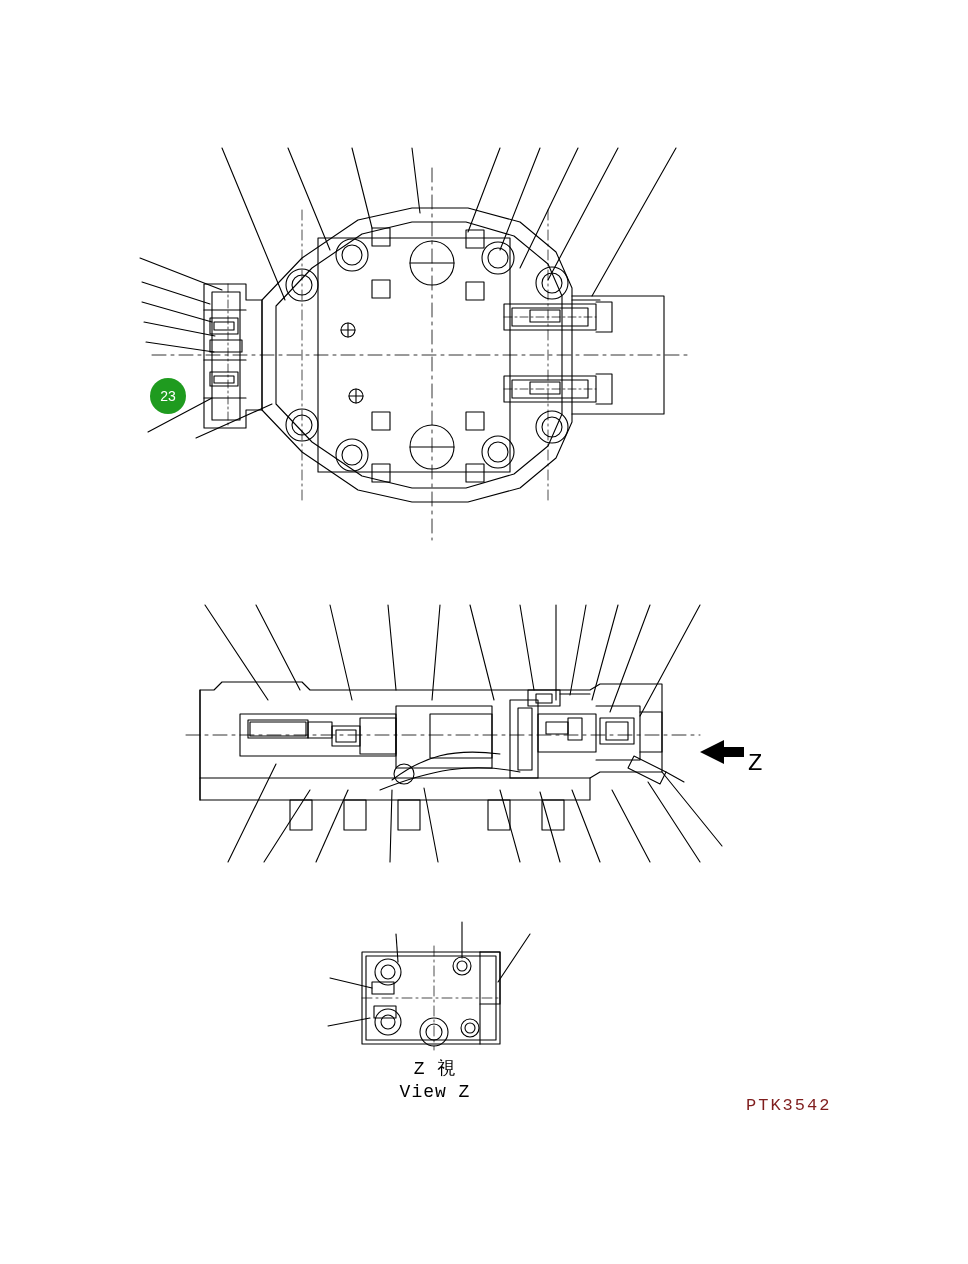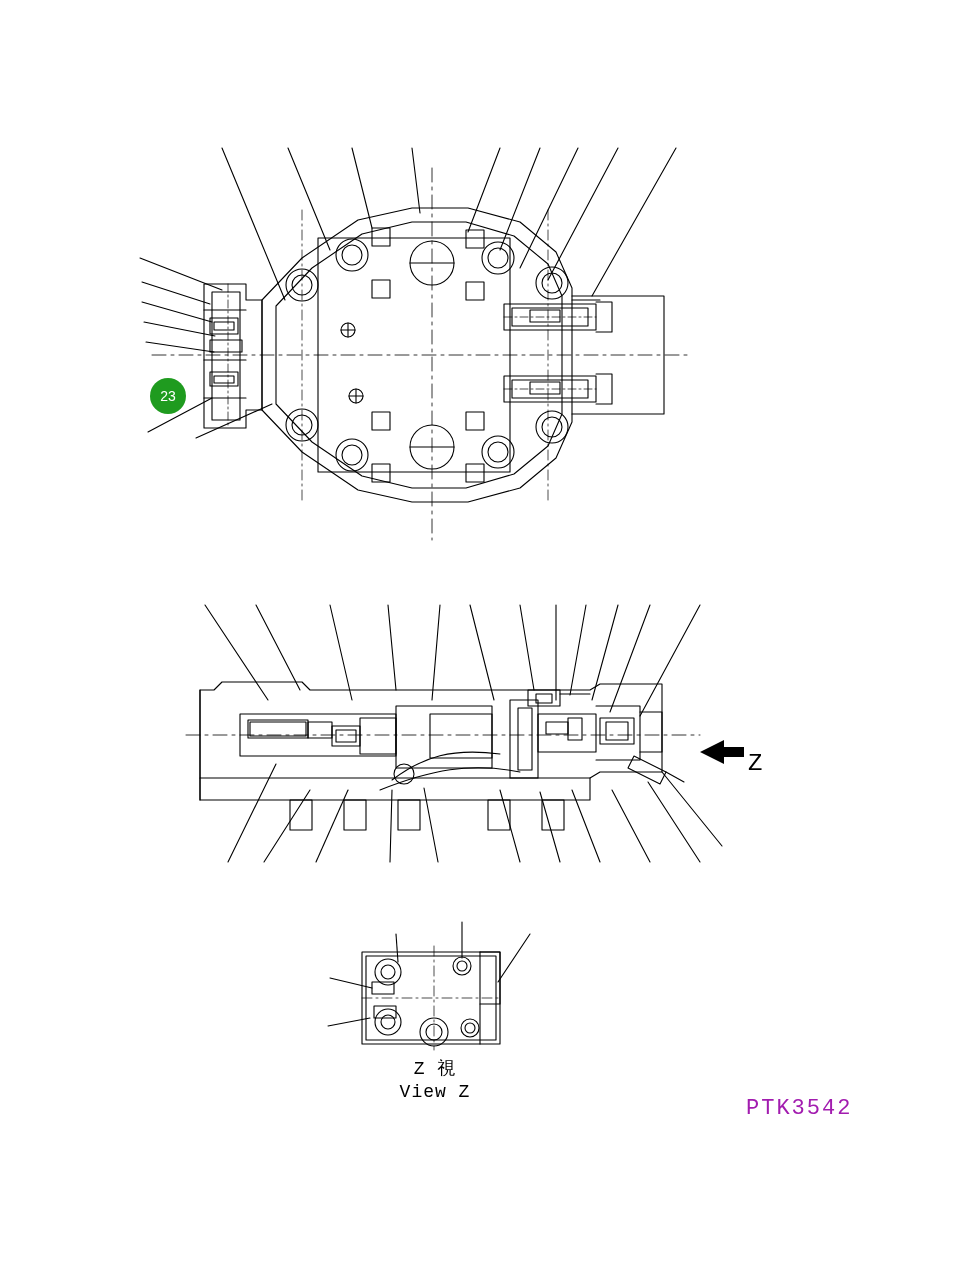--- a/index.html
+++ b/index.html
@@ -34,23 +34,23 @@
     font-size: 14px;
     font-family: "Liberation Sans", sans-serif;
     display: flex;
     align-items: center;
     justify-content: center;
     box-sizing: border-box;
   }
   .code-label {
     position: absolute;
     font-family: "Liberation Mono", monospace;
-    font-size: 22px;
+    font-size: 17px;
     letter-spacing: 2px;
-    color: #a21caf;
+    color: #7f1d1d;
   }
   .view-label {
     position: absolute;
     font-family: "Liberation Mono", monospace;
     font-size: 18px;
     color: #000000;
     text-align: center;
     line-height: 1.25;
     letter-spacing: 1px;
   }

